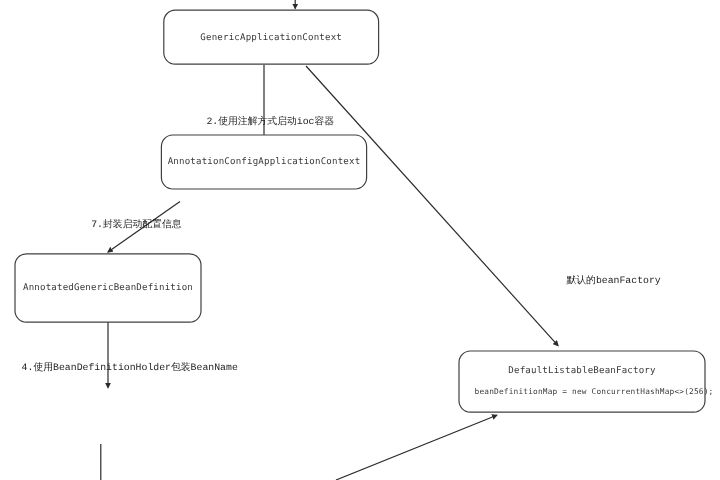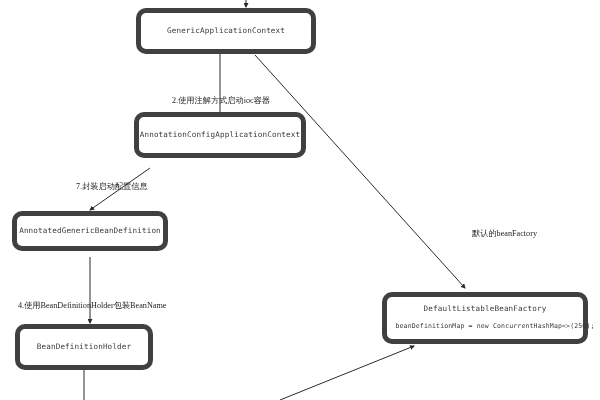--- a/index.html
+++ b/index.html
@@ -19,21 +19,21 @@
     position: absolute;
     left: 0;
     top: 0;
     width: 600px;
     height: 400px;
   }
   .node {
     position: absolute;
     box-sizing: border-box;
     background: #ffffff;
-    border: 5px solid #404040;
+    border: 1px solid #404040;
     border-radius: 10px;
     display: flex;
     flex-direction: column;
     align-items: center;
     justify-content: center;
     z-index: 3;
   }
   .node-line {
     font-family: "DejaVu Sans Mono", "Liberation Mono", monospace;
     font-size: 7.6px;
@@ -41,21 +41,21 @@
     white-space: nowrap;
     letter-spacing: 0.15px;
     line-height: 1.15;
   }
   .node-line.second {
     margin-top: 9px;
     margin-left: 20px;
   }
   .edge-label {
     position: absolute;
-    font-family: Liberation Serif, serif;
+    font-family: Liberation Mono, monospace;
     font-size: 8.2px;
     color: #1d1d1d;
     white-space: nowrap;
     z-index: 4;
     background: transparent;
   }
 </style>
 </head>
 <body>
 
@@ -98,27 +98,24 @@
   </svg>
 
   <div class="node" style="left:136px; top:8px; width:180px; height:46px;">
     <div class="node-line">GenericApplicationContext</div>
   </div>
 
   <div class="node" style="left:134px; top:112px; width:172px; height:46px;">
     <div class="node-line">AnnotationConfigApplicationContext</div>
   </div>
 
-  <div class="node" style="left:12px; top:211px; width:156px; height:40px;">
+  <div class="node" style="left:12px; top:211px; width:156px; height:58px;">
     <div class="node-line">AnnotatedGenericBeanDefinition</div>
   </div>
 
-  <div class="node" style="left:15px; top:324px; width:138px; height:46px;">
-    <div class="node-line">BeanDefinitionHolder</div>
-  </div>
 
   <div class="node" style="left:382px; top:292px; width:206px; height:52px;text-align:center;">
     <div class="node-line">DefaultListableBeanFactory</div>
     <div class="node-line second" style="font-size:6.5px;">beanDefinitionMap = new ConcurrentHashMap&lt;&gt;(256);</div>
   </div>
 
   <div class="edge-label" style="left:172px; top:95px;">2.使用注解方式启动ioc容器</div>
 
   <div class="edge-label" style="left:76px; top:181px;">7.封装启动配置信息</div>
 

